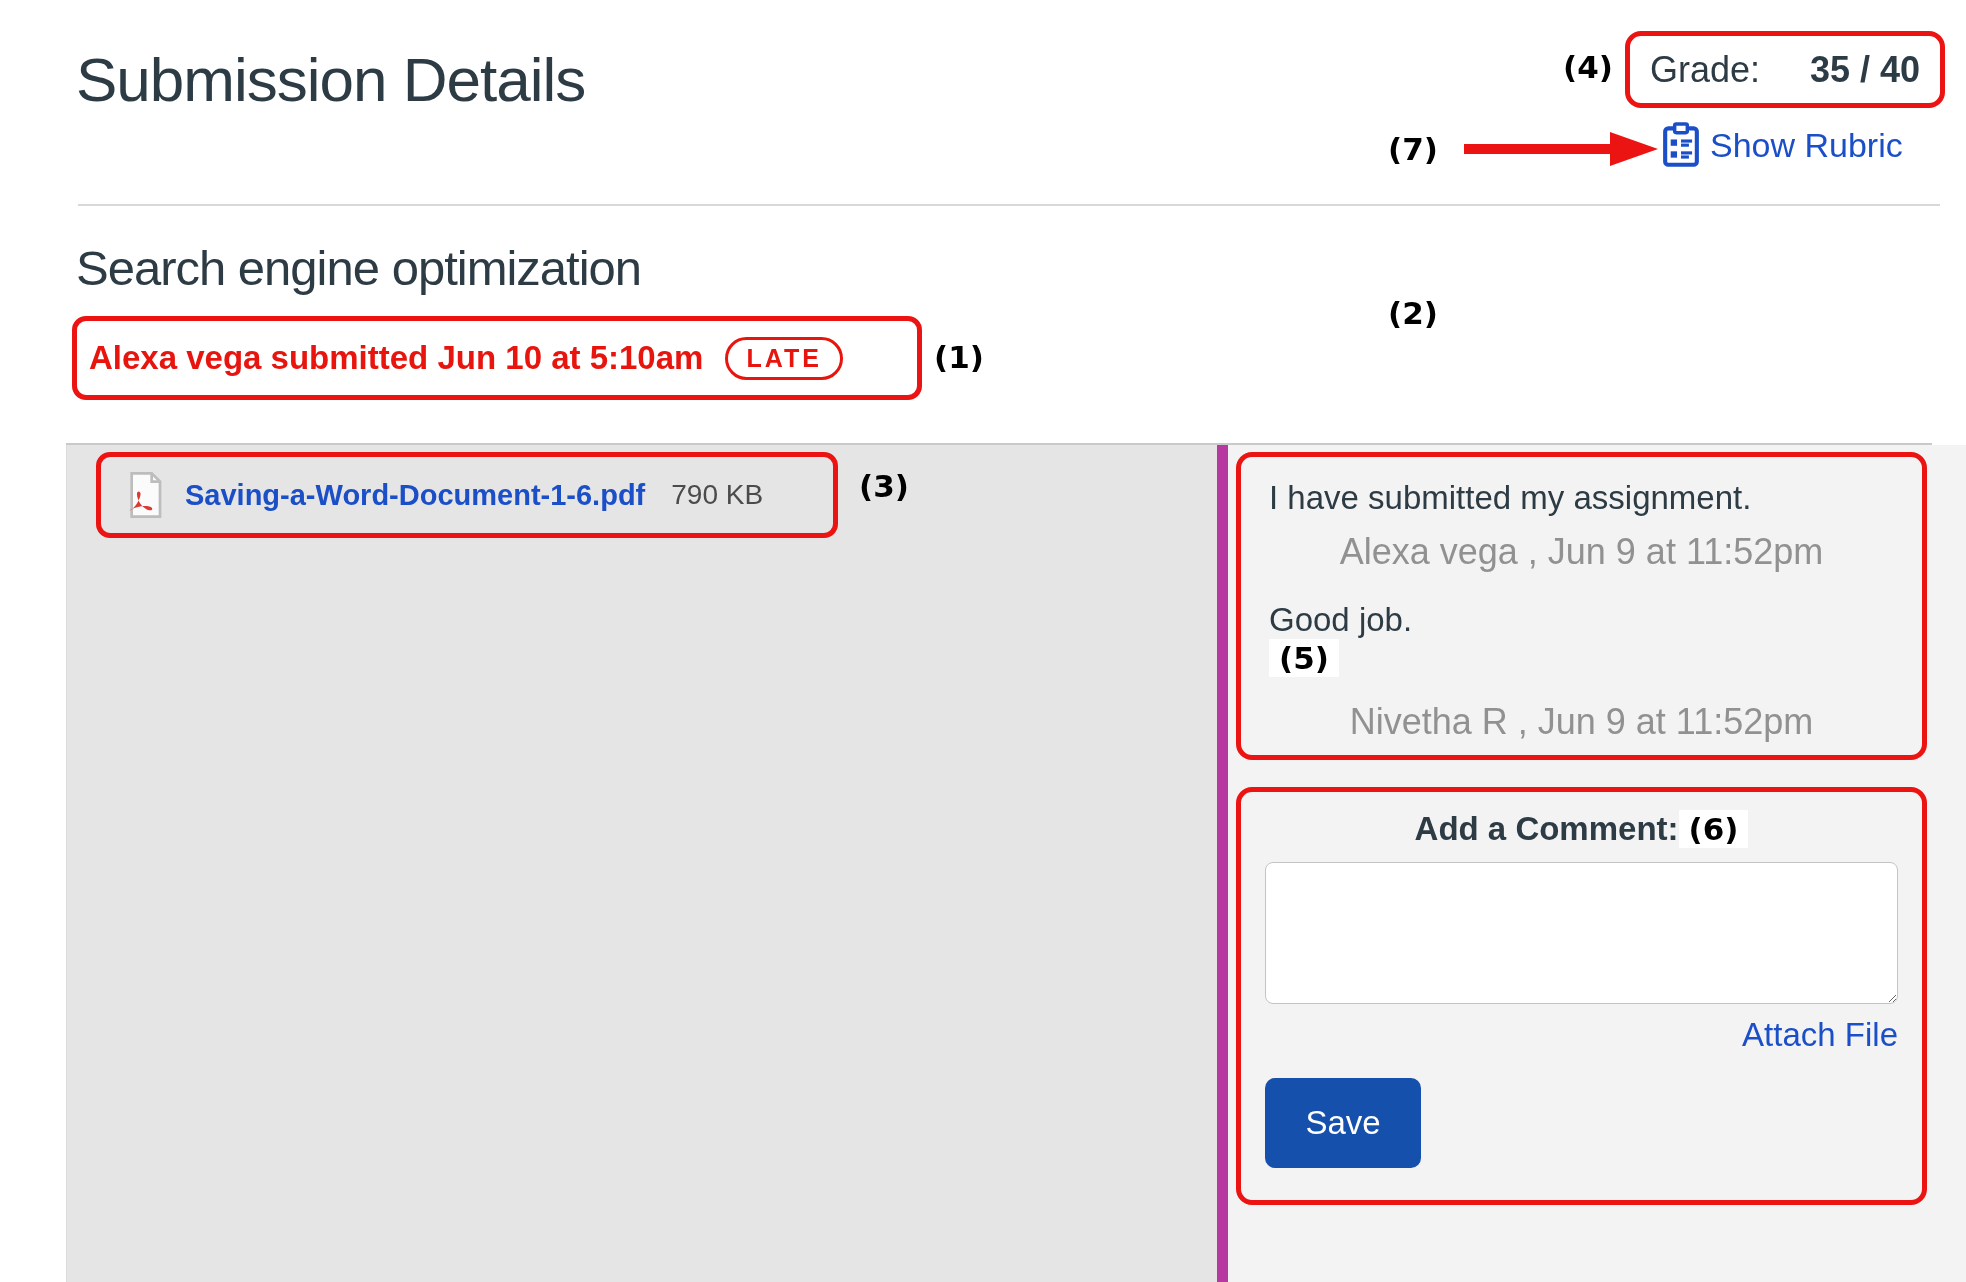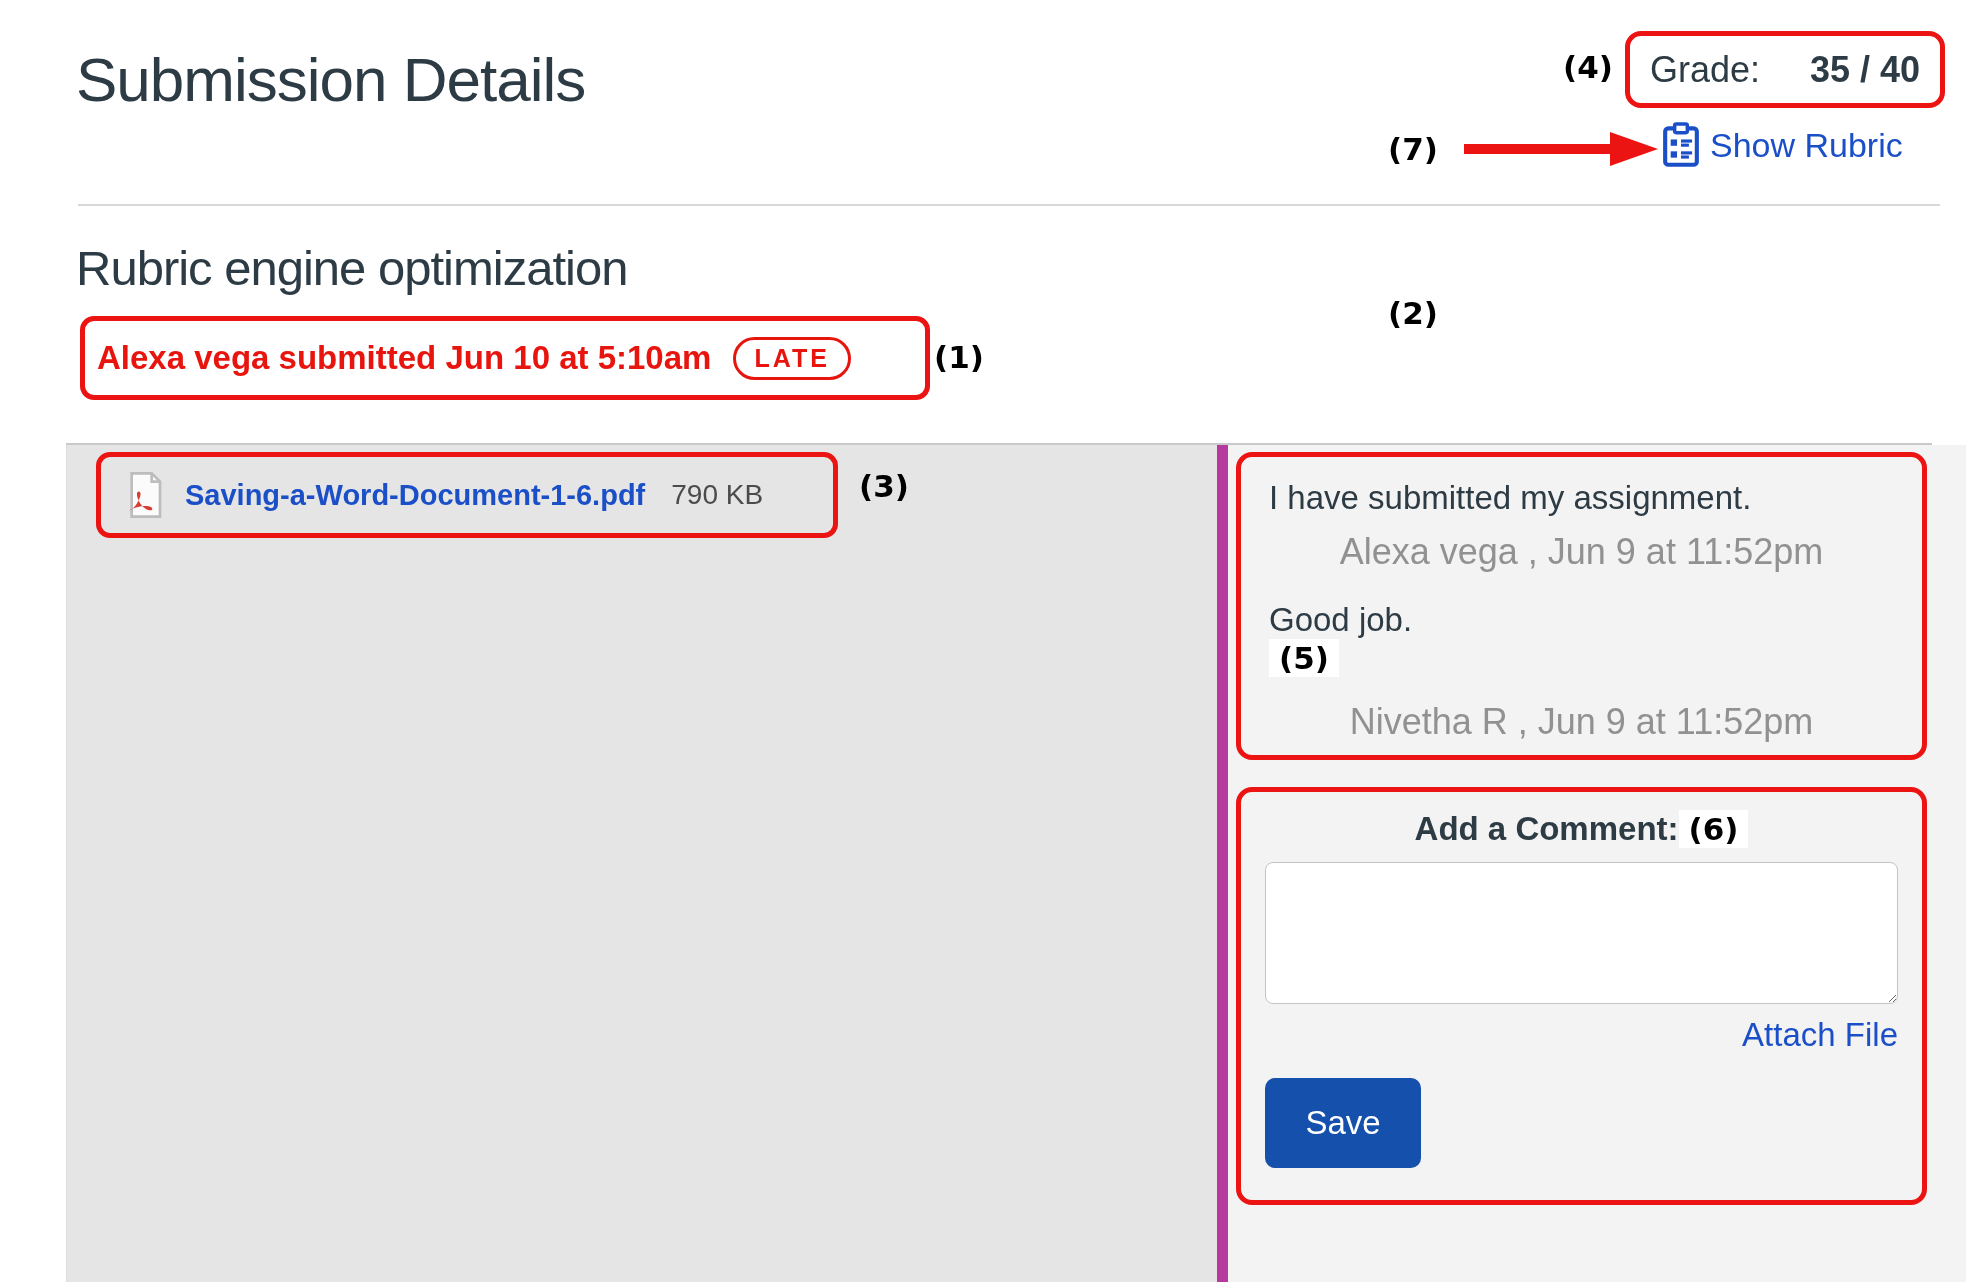--- a/index.html
+++ b/index.html
@@ -43,21 +43,21 @@
   .ann-chip{background:#ffffff;padding:2px 10px;}
   .ann-box{border:5px solid #EC1412;border-radius:14px;box-sizing:border-box;gap:8px;}
   .arrow-svg{left:1462px;top:130px;}
 
   
   .assignment-title{
     left:76px;top:240px;
     font-size:49px;letter-spacing:-1px;font-weight:400;color:#2D3B45;
   }
   .submission-box{
-    left:80px;top:316px;width:850px;height:84px;
+    left:72px;top:316px;width:850px;height:84px;
     display:flex;align-items:center;padding:0 12px;
   }
   .submission-status{font-size:33px;font-weight:700;color:#E8150F;white-space:nowrap;}
   .late-pill{
     margin-left:14px;
     border:3px solid #E8150F;border-radius:999px;
     padding:4px 18px;
     font-size:25px;font-weight:700;letter-spacing:3px;color:#E8150F;
   }
   .resubmit-btn{
@@ -145,21 +145,21 @@
         <rect x="5.5" y="18.5" width="4" height="4" fill="#1B4FC8"></rect>
         <line x1="12" y1="19.5" x2="19" y2="19.5" stroke="#1B4FC8" stroke-width="2"></line>
         <line x1="12" y1="22.1" x2="17" y2="22.1" stroke="#1B4FC8" stroke-width="2"></line>
       </svg>
     </span>
     <span class="rubric-link">Show Rubric</span>
   </div>
 
   <div class="abs divider"></div>
 
-  <div class="abs assignment-title">Rubric engine optimization</div>
+  <div class="abs assignment-title">Search engine optimization</div>
 
   <div class="abs ann-box submission-box">
     <span class="submission-status">Alexa vega submitted Jun 10 at 5:10am</span>
     <span class="late-pill">LATE</span>
   </div>
   <div class="abs ann" style="left:934px;top:340px;">(1)</div>
 
   <div class="abs ann" style="left:1388px;top:296px;">(2)</div>
 
   <div class="abs main-topline"></div>

